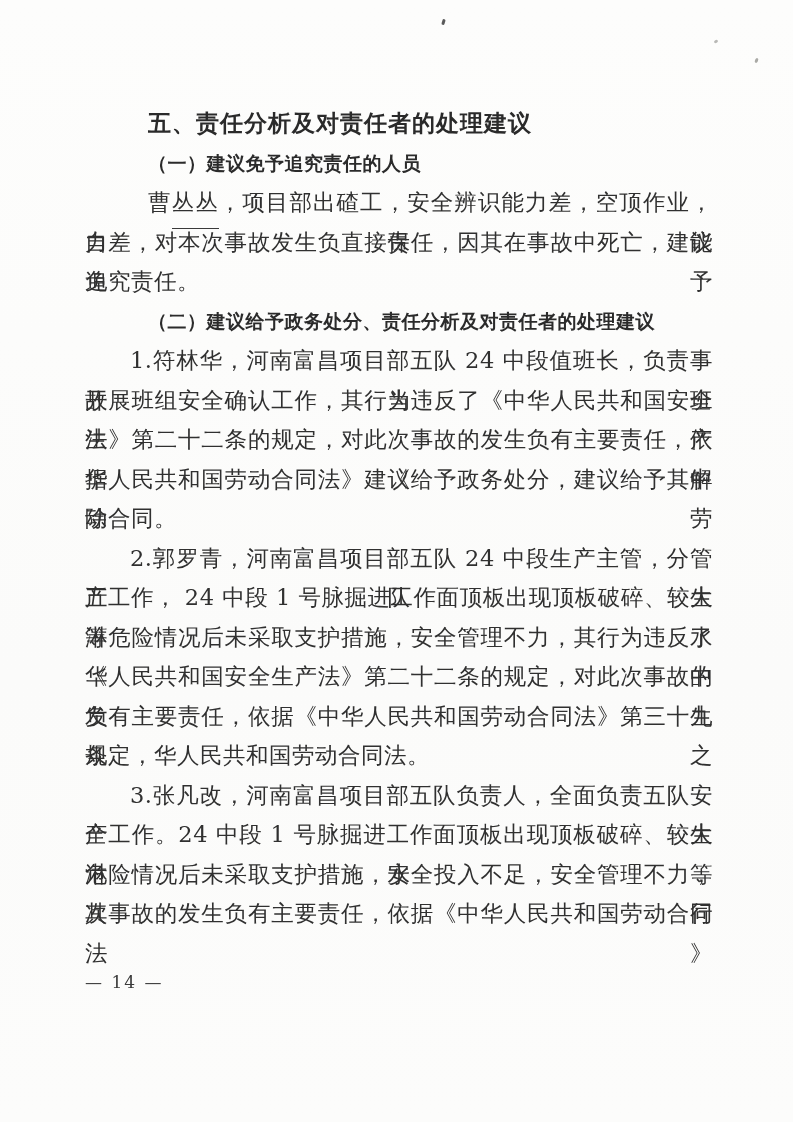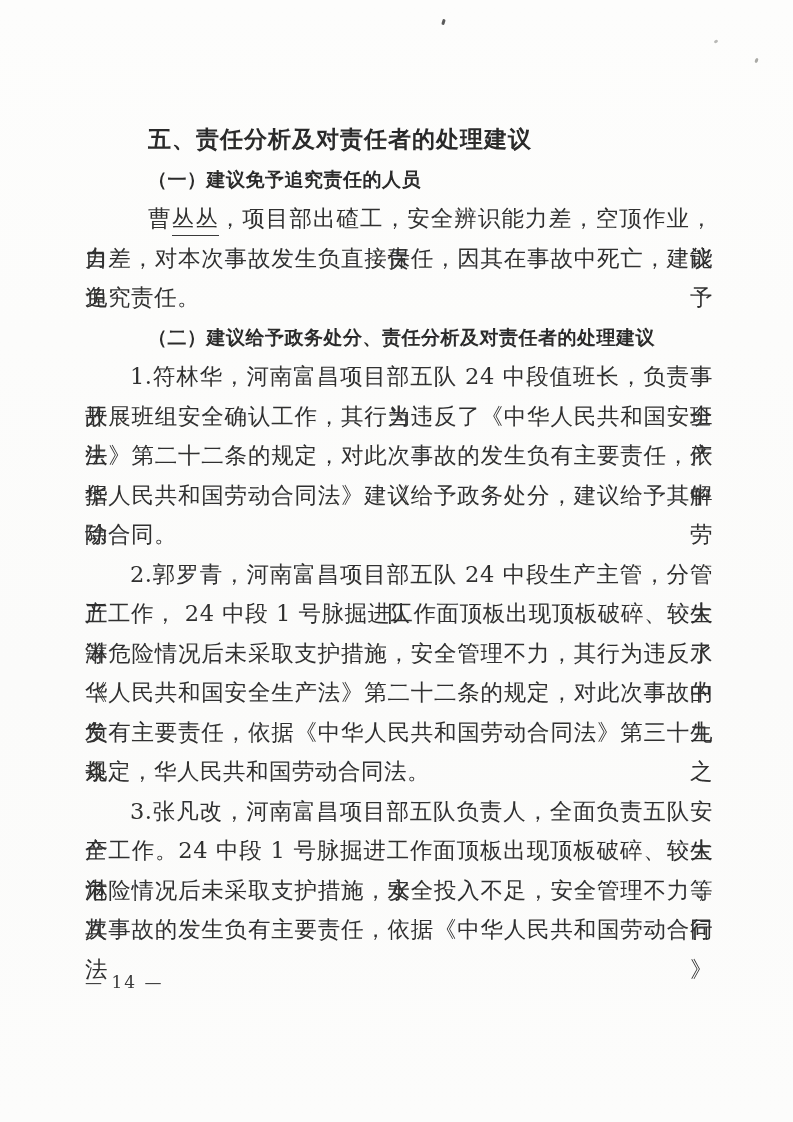--- a/index.html
+++ b/index.html
@@ -15,21 +15,21 @@
     font-family: "DejaVu Serif", "Liberation Serif", serif;
   }
   #scan-page {
     position: absolute;
     inset: 0;
     background: linear-gradient(180deg, #fdfdfc 0%, #fbfbfa 60%, #fcfcfb 100%);
   }
   #text-block {
     position: absolute;
     left: 85px;
-    top: 120px;
+    top: 104px;
     width: 628px;
     color: #2d2d2d;
   }
   .line {
     height: 39.5px;
     line-height: 39.5px;
     font-size: 22.5px;
     letter-spacing: 0.5px;
     white-space: nowrap;
     color: #303030;
@@ -47,21 +47,21 @@
     letter-spacing: 1px;
     color: #2a2a2a;
   }
   .line.heading {
     font-weight: 700;
     font-size: 19px;
     color: #2b2b2b;
   }
   .pn-underline {
     border-bottom: 1.5px solid #3a3a3a;
-    padding-bottom: 4px;
+    padding-bottom: 13px;
   }
   #page-number {
     position: absolute;
     left: 85px;
     top: 972px;
     font-size: 17px;
     letter-spacing: 2px;
     color: #3a3a3a;
     font-family: "DejaVu Serif", "Liberation Serif", serif;
   }

